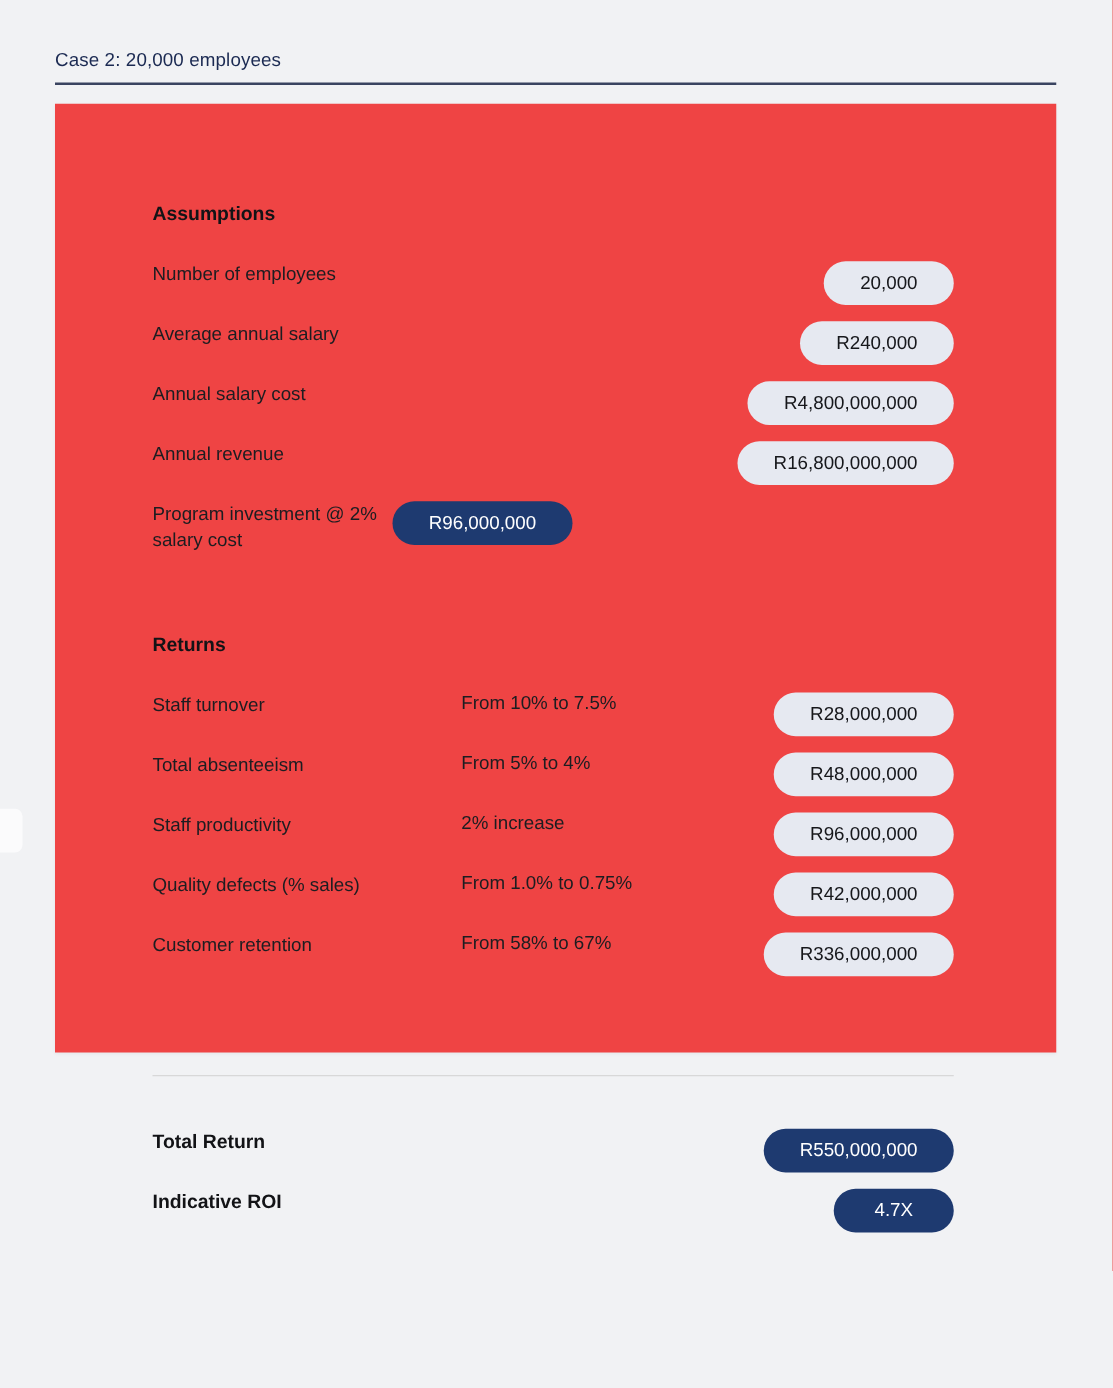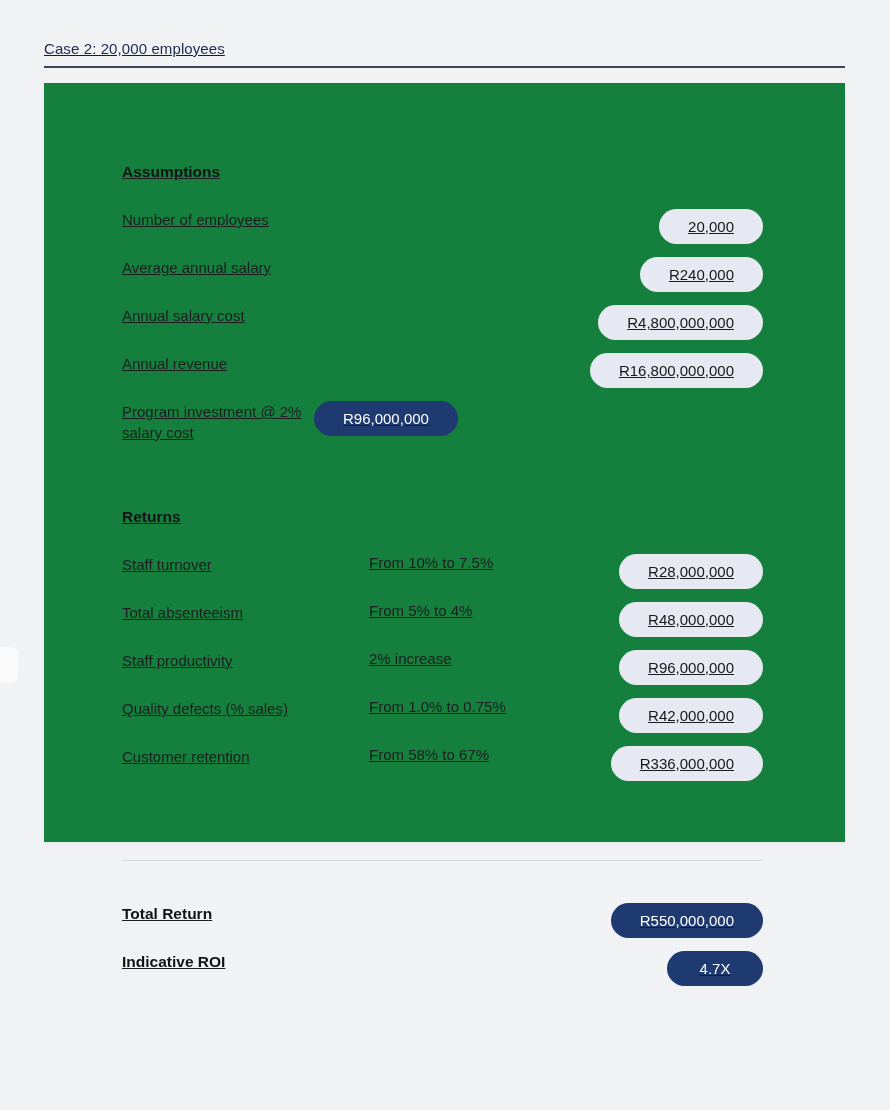--- a/index.html
+++ b/index.html
@@ -4,32 +4,32 @@
 <style>
   * { margin: 0; padding: 0; box-sizing: border-box; }
   html, body { width: 890px; height: 1110px; }
   body {
     background: #f1f2f4;
     font-family: "Liberation Sans", sans-serif;
     color: #1c1d21;
     position: relative;
     overflow: hidden;
   }
-  .page { padding: 40px 45px 0 44px; text-decoration: underline; }
+  .page { padding: 40px 45px 0 44px; }
 
   .doc-title {
     font-size: 15px;
     color: #1b2a52;
     letter-spacing: 0.1px;
     margin-bottom: 9px;
   }
   .title-rule { height: 2px; background: #3a4460; }
 
   .card {
-    background: #15803d;
+    background: #ef4444;
     margin-top: 15px;
     height: 759px;
     padding: 80px 82px 0 78px;
     box-shadow: 0 1px 3px rgba(20,30,60,0.05);
   }
 
   .section-heading {
     font-size: 15.5px;
     font-weight: bold;
     color: #121316;

